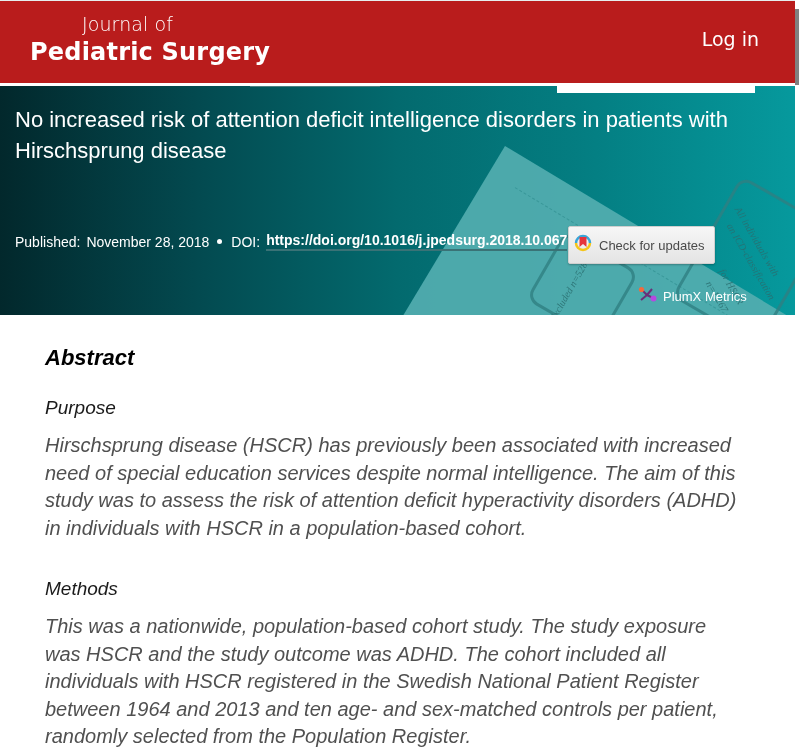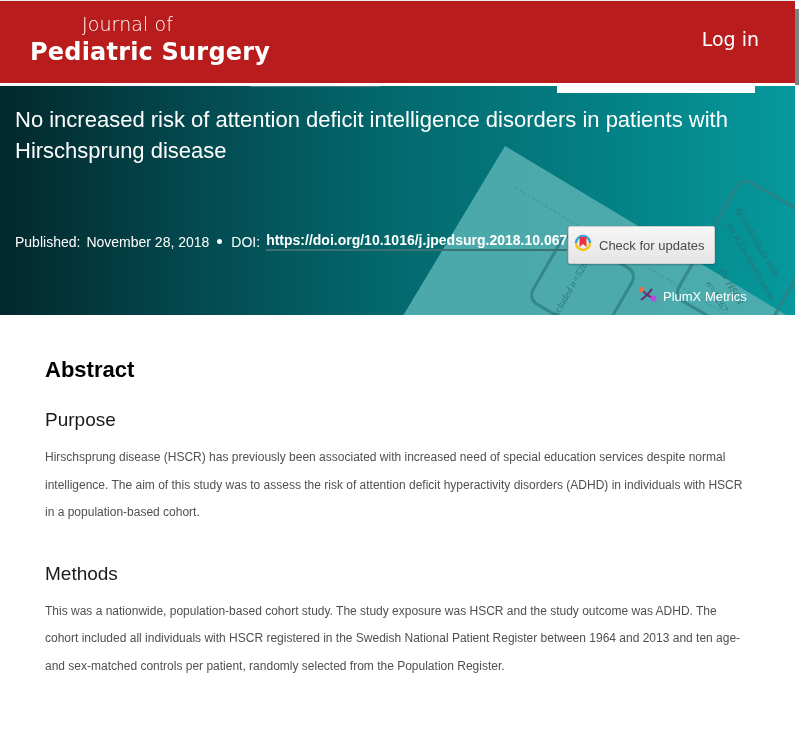--- a/index.html
+++ b/index.html
@@ -74,24 +74,24 @@
     box-shadow: 0 1px 2px rgba(0,0,0,0.25);
   }
   .check-updates .label { color:#4a4a4a; font-size: 13px; margin-left: 6px; }
 
   .plumx {
     position: absolute; left: 638px; top: 200px; display:flex; align-items:center; color:#ffffff; font-size: 13px;
     text-decoration: none;
   }
   .plumx .label { margin-left: 5px; }
 
-  .content { position:absolute; left: 45px; top: 356px; width: 700px; }
+  .content { position:absolute; left: 45px; top: 344px; width: 700px; font-style: italic; }
   .abstract-title { font-size: 22px; font-weight: 700; color: #000000; line-height: 28px; }
   .section-title { font-size: 19px; color: #1a1a1a; line-height: 24px; font-weight: 400; }
-  .para { font-size: 12px; color: #505050; line-height: 27.5px; }
+  .para { font-size: 20px; color: #505050; line-height: 27.5px; }
 </style>
 </head>
 <body>
 
 <div class="top-header">
   <a class="journal-logo">
     <span class="line1">Journal of</span>
     <span class="line2">Pediatric Surgery</span>
   </a>
   <a class="login-link">Log in</a>

